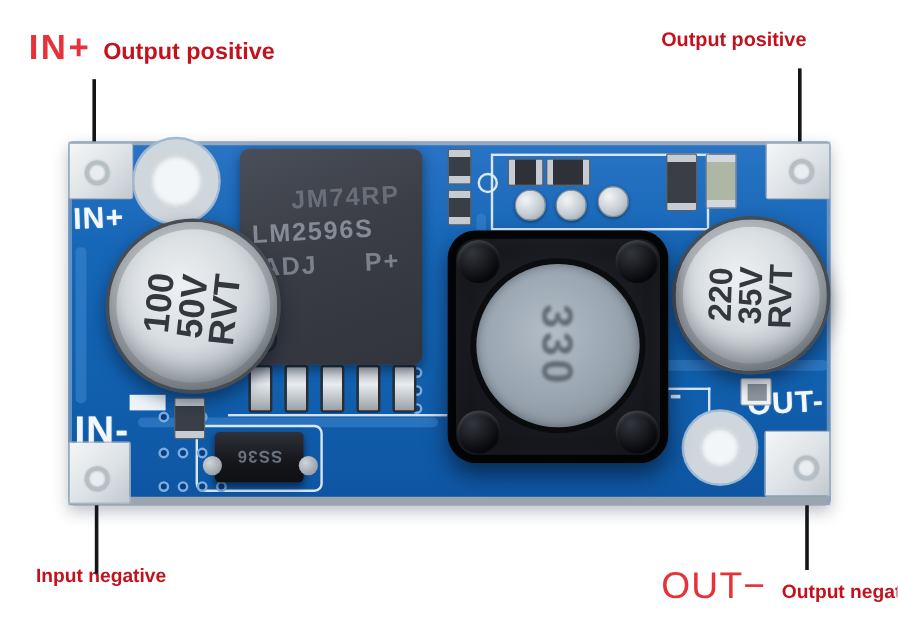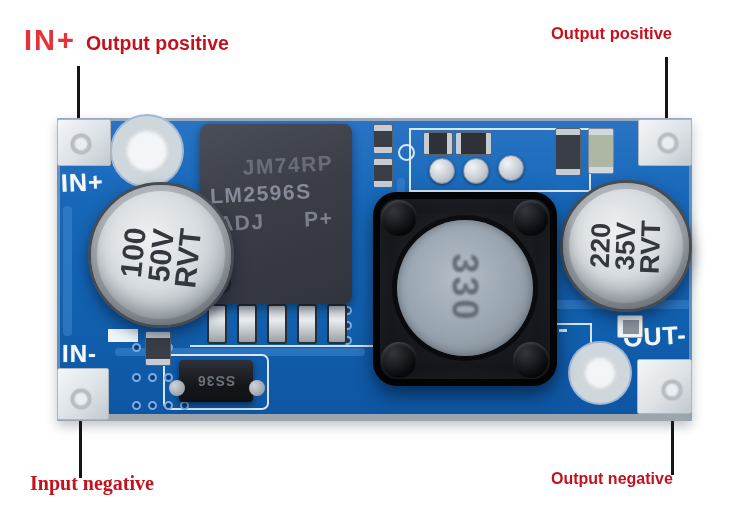--- a/index.html
+++ b/index.html
@@ -14,21 +14,21 @@
   .ann .big   { color:#e63238; font-weight:700; letter-spacing:2px; }
   .ann .desc  { color:#c3121e; font-weight:700; }
   #ann-tl { left:24px;  top:24px;  gap:10px; }
   #ann-tl .big  { font-size:29px; }
   #ann-tl .desc { font-size:19.5px; }
   #ann-tr { left:551px; top:24px;  gap:14px; }
   #ann-tr .big  { font-size:31px; font-weight:400; letter-spacing:1px; }
   #ann-tr .desc { font-size:16.5px; }
   #ann-bl { left:30px;  top:472px; gap:10px; }
   #ann-bl .big  { font-size:28px; }
-  #ann-bl .desc { font-size:20px;font-family:Liberation Serif, serif; }
+  #ann-bl .desc { font-size:16px; }
   #ann-br { left:551px; top:470px; gap:13px; }
   #ann-br .big  { font-size:31px; font-weight:400; letter-spacing:1px; }
   #ann-br .desc { font-size:16px; }
   .leader { position:absolute; width:3px; background:#151515; }
   #line-tl { left:77px;  top:66px;  height:76px; }
   #line-tr { left:665px; top:57px;  height:85px; }
   #line-bl { left:79px;  top:392px; height:86px; }
   #line-br { left:671px; top:390px; height:85px; }
 
   
@@ -57,21 +57,21 @@
   .silk-line { position:absolute; background:#e9f1f7; opacity:.9; }
   #silk-hl1 { left:133px; top:227px; width:183px; height:2px; }
   #silk-hl2 { left:455px; top:205px; width:80px;  height:2px; }
   #silk-vl1 { left:533px; top:205px; width:2px;   height:22px; }
   #silk-rect1 { left:51px; top:211px; width:30px; height:13px; background:#eef4f9; position:absolute; }
   .tick { position:absolute; width:8px; height:3px; background:#e9f1f7; opacity:.9; }
 
   .silktext { position:absolute; color:#f2f7fb; font-weight:700; letter-spacing:1px;
               text-shadow:0 0 1px rgba(255,255,255,.6); z-index:3; }
   #silk-inplus  { left:4px;   top:50px;  font-size:25px; transform:rotate(-2deg); }
-  #silk-inminus { left:5px;   top:222px; font-size:24px; }
+  #silk-inminus { left:5px;   top:222px; font-size:32px; }
   #silk-outminus{ left:566px; top:204px; font-size:25px; transform:rotate(-3deg); }
 
   .corner-pad { position:absolute; z-index:4;
     background:linear-gradient(135deg,#f4f6f8 0%,#dde2e6 55%,#c2c9cf 100%);
     border:1px solid #aeb6bd; border-radius:2px; }
   .pad-hole { position:absolute; width:20px; height:20px; border-radius:50%;
     background:radial-gradient(circle,#e9edf0 35%,#aab3ba 62%,#8d969d 100%);
     box-shadow: inset 0 0 0 3px #b7bfc6, 0 0 2px rgba(0,0,0,.35); }
   #pad-inplus   { left:0;    top:1px;   width:54px; height:47px; }
   #pad-outplus  { left:581px;top:1px;   width:54px; height:47px; }
@@ -173,20 +173,21 @@
     <span class="big">IN+</span>
     <span class="desc">Output positive</span>
   </div>
   <div class="ann" id="ann-tr">
     <span class="desc">Output positive</span>
   </div>
   <div class="ann" id="ann-bl">
     <span class="desc">Input negative</span>
   </div>
   <div class="ann" id="ann-br">
+    <span class="big">OUT−</span>
     <span class="desc">Output negative</span>
   </div>
 
   <div class="leader" id="line-tl"></div>
   <div class="leader" id="line-tr"></div>
   <div class="leader" id="line-bl"></div>
   <div class="leader" id="line-br"></div>
 
   <div id="board">
     <div class="edge" id="edge-top"></div>

